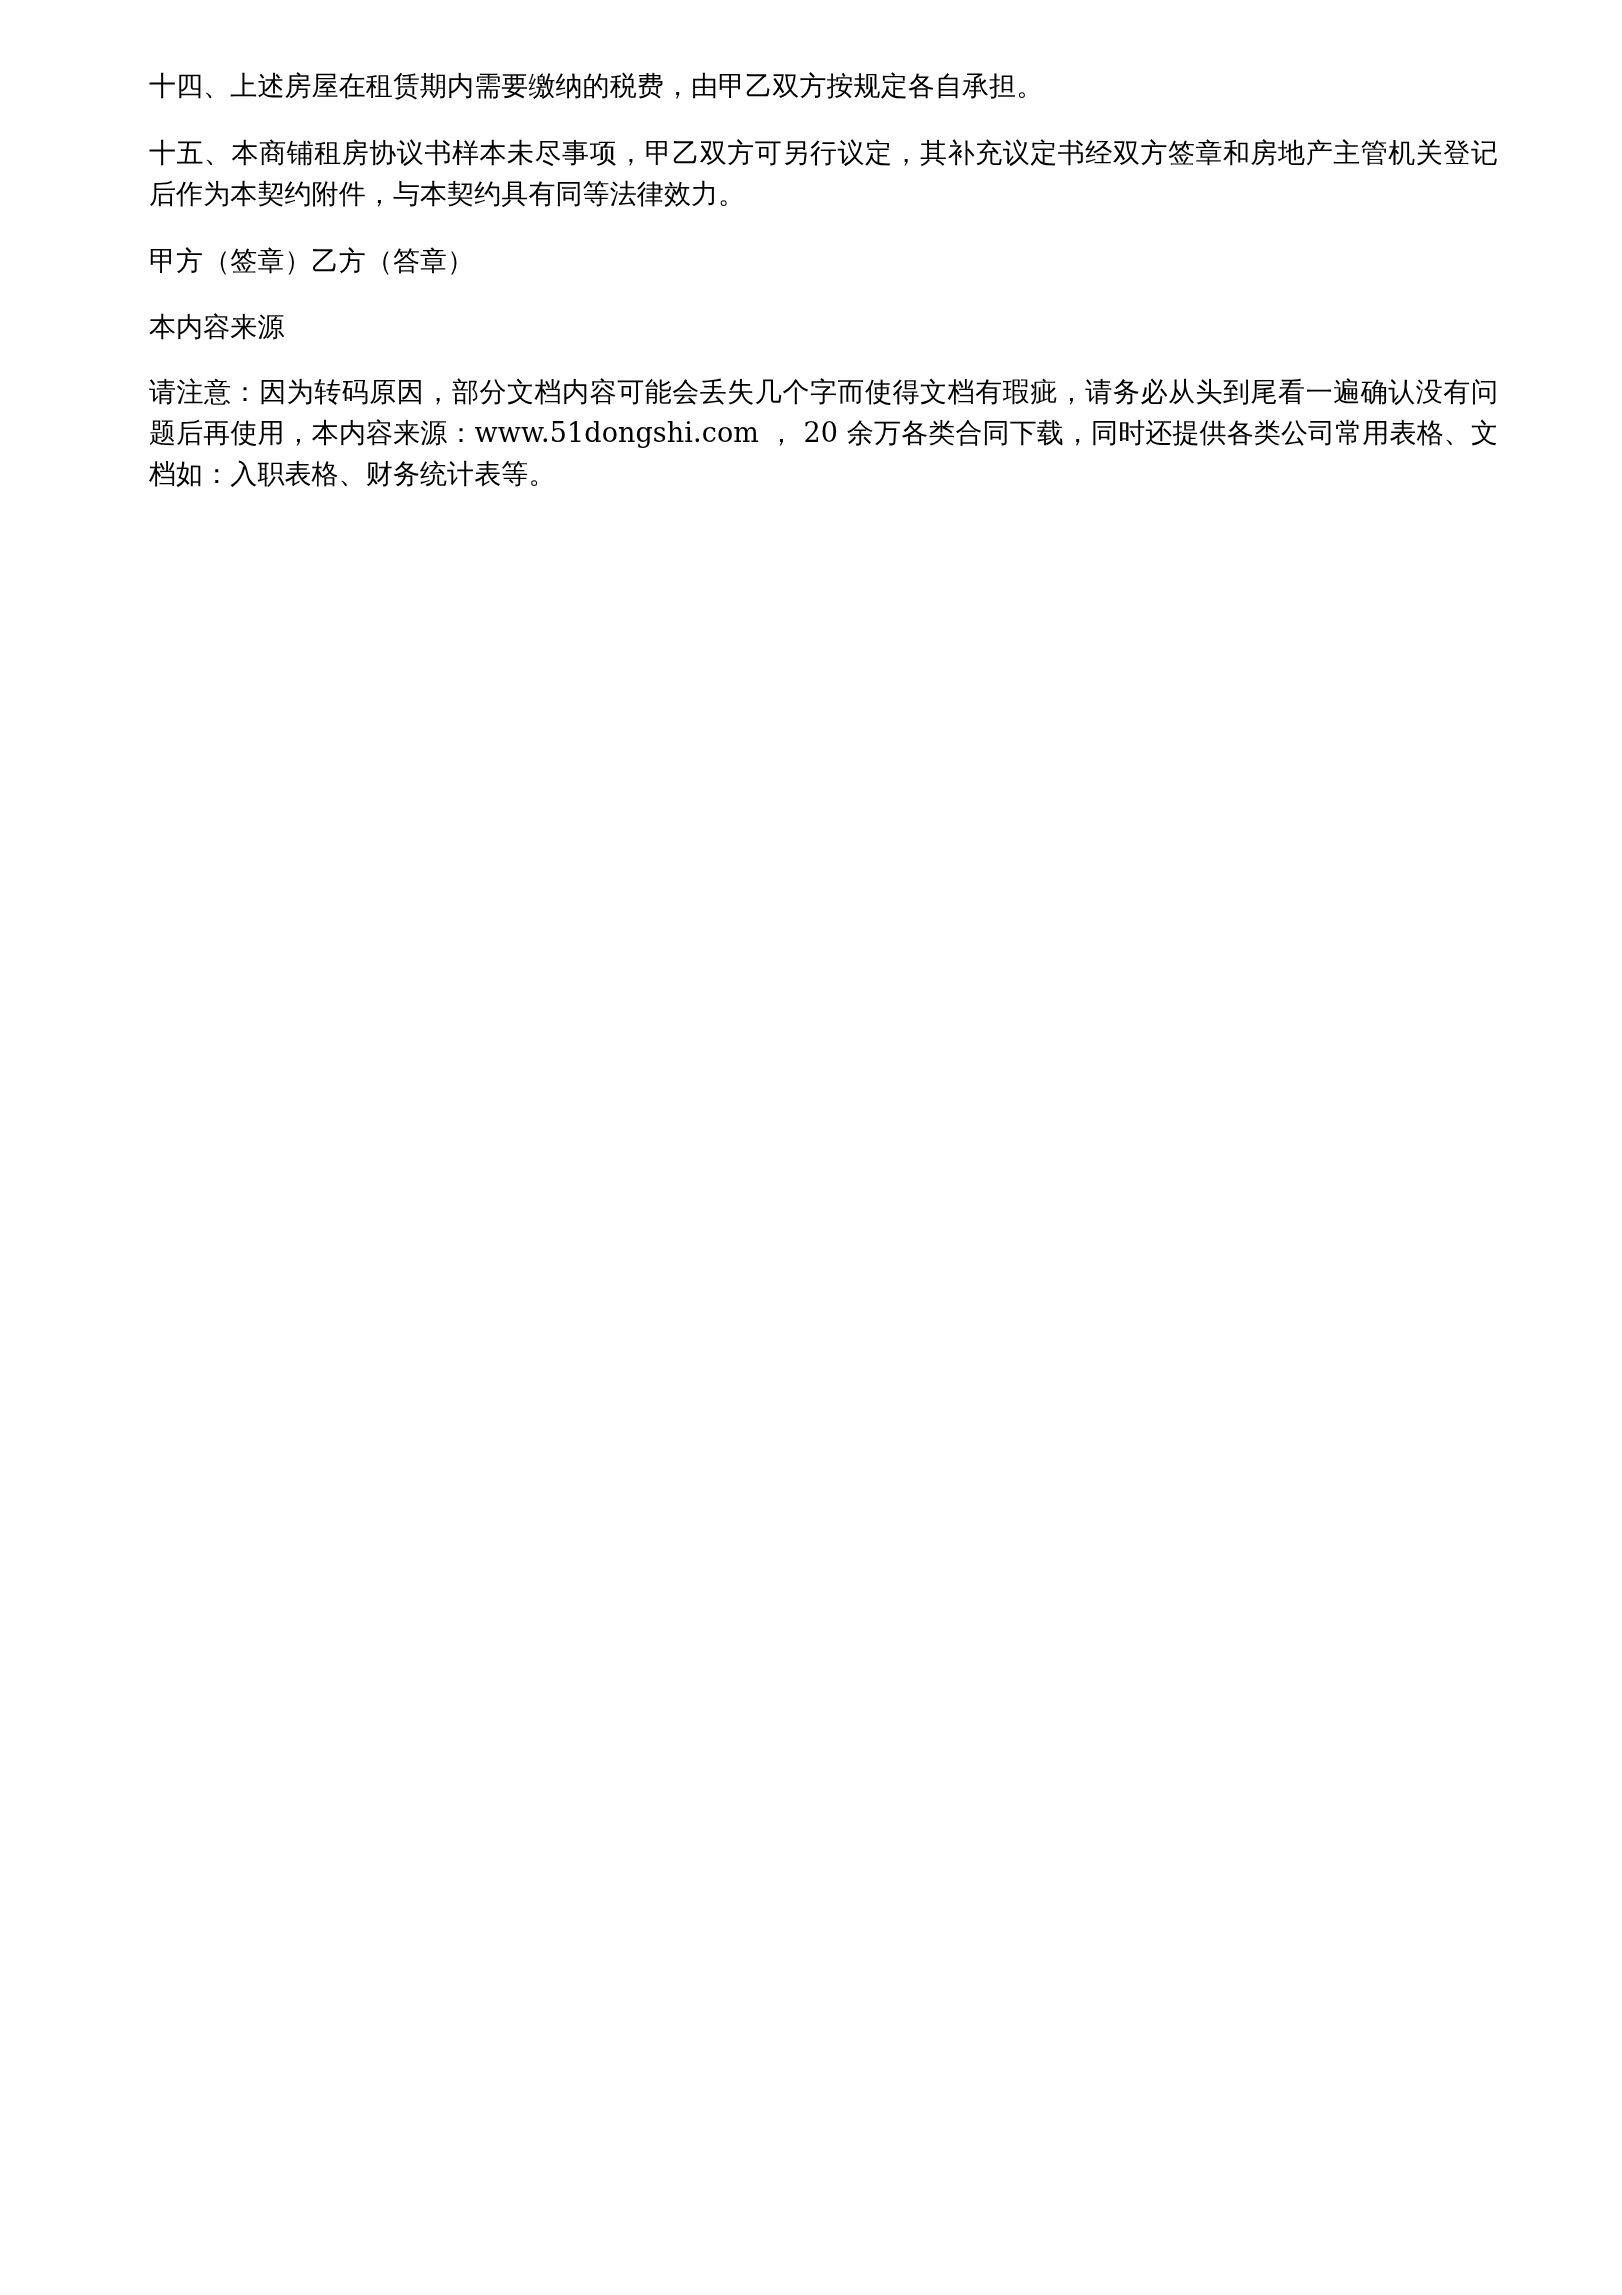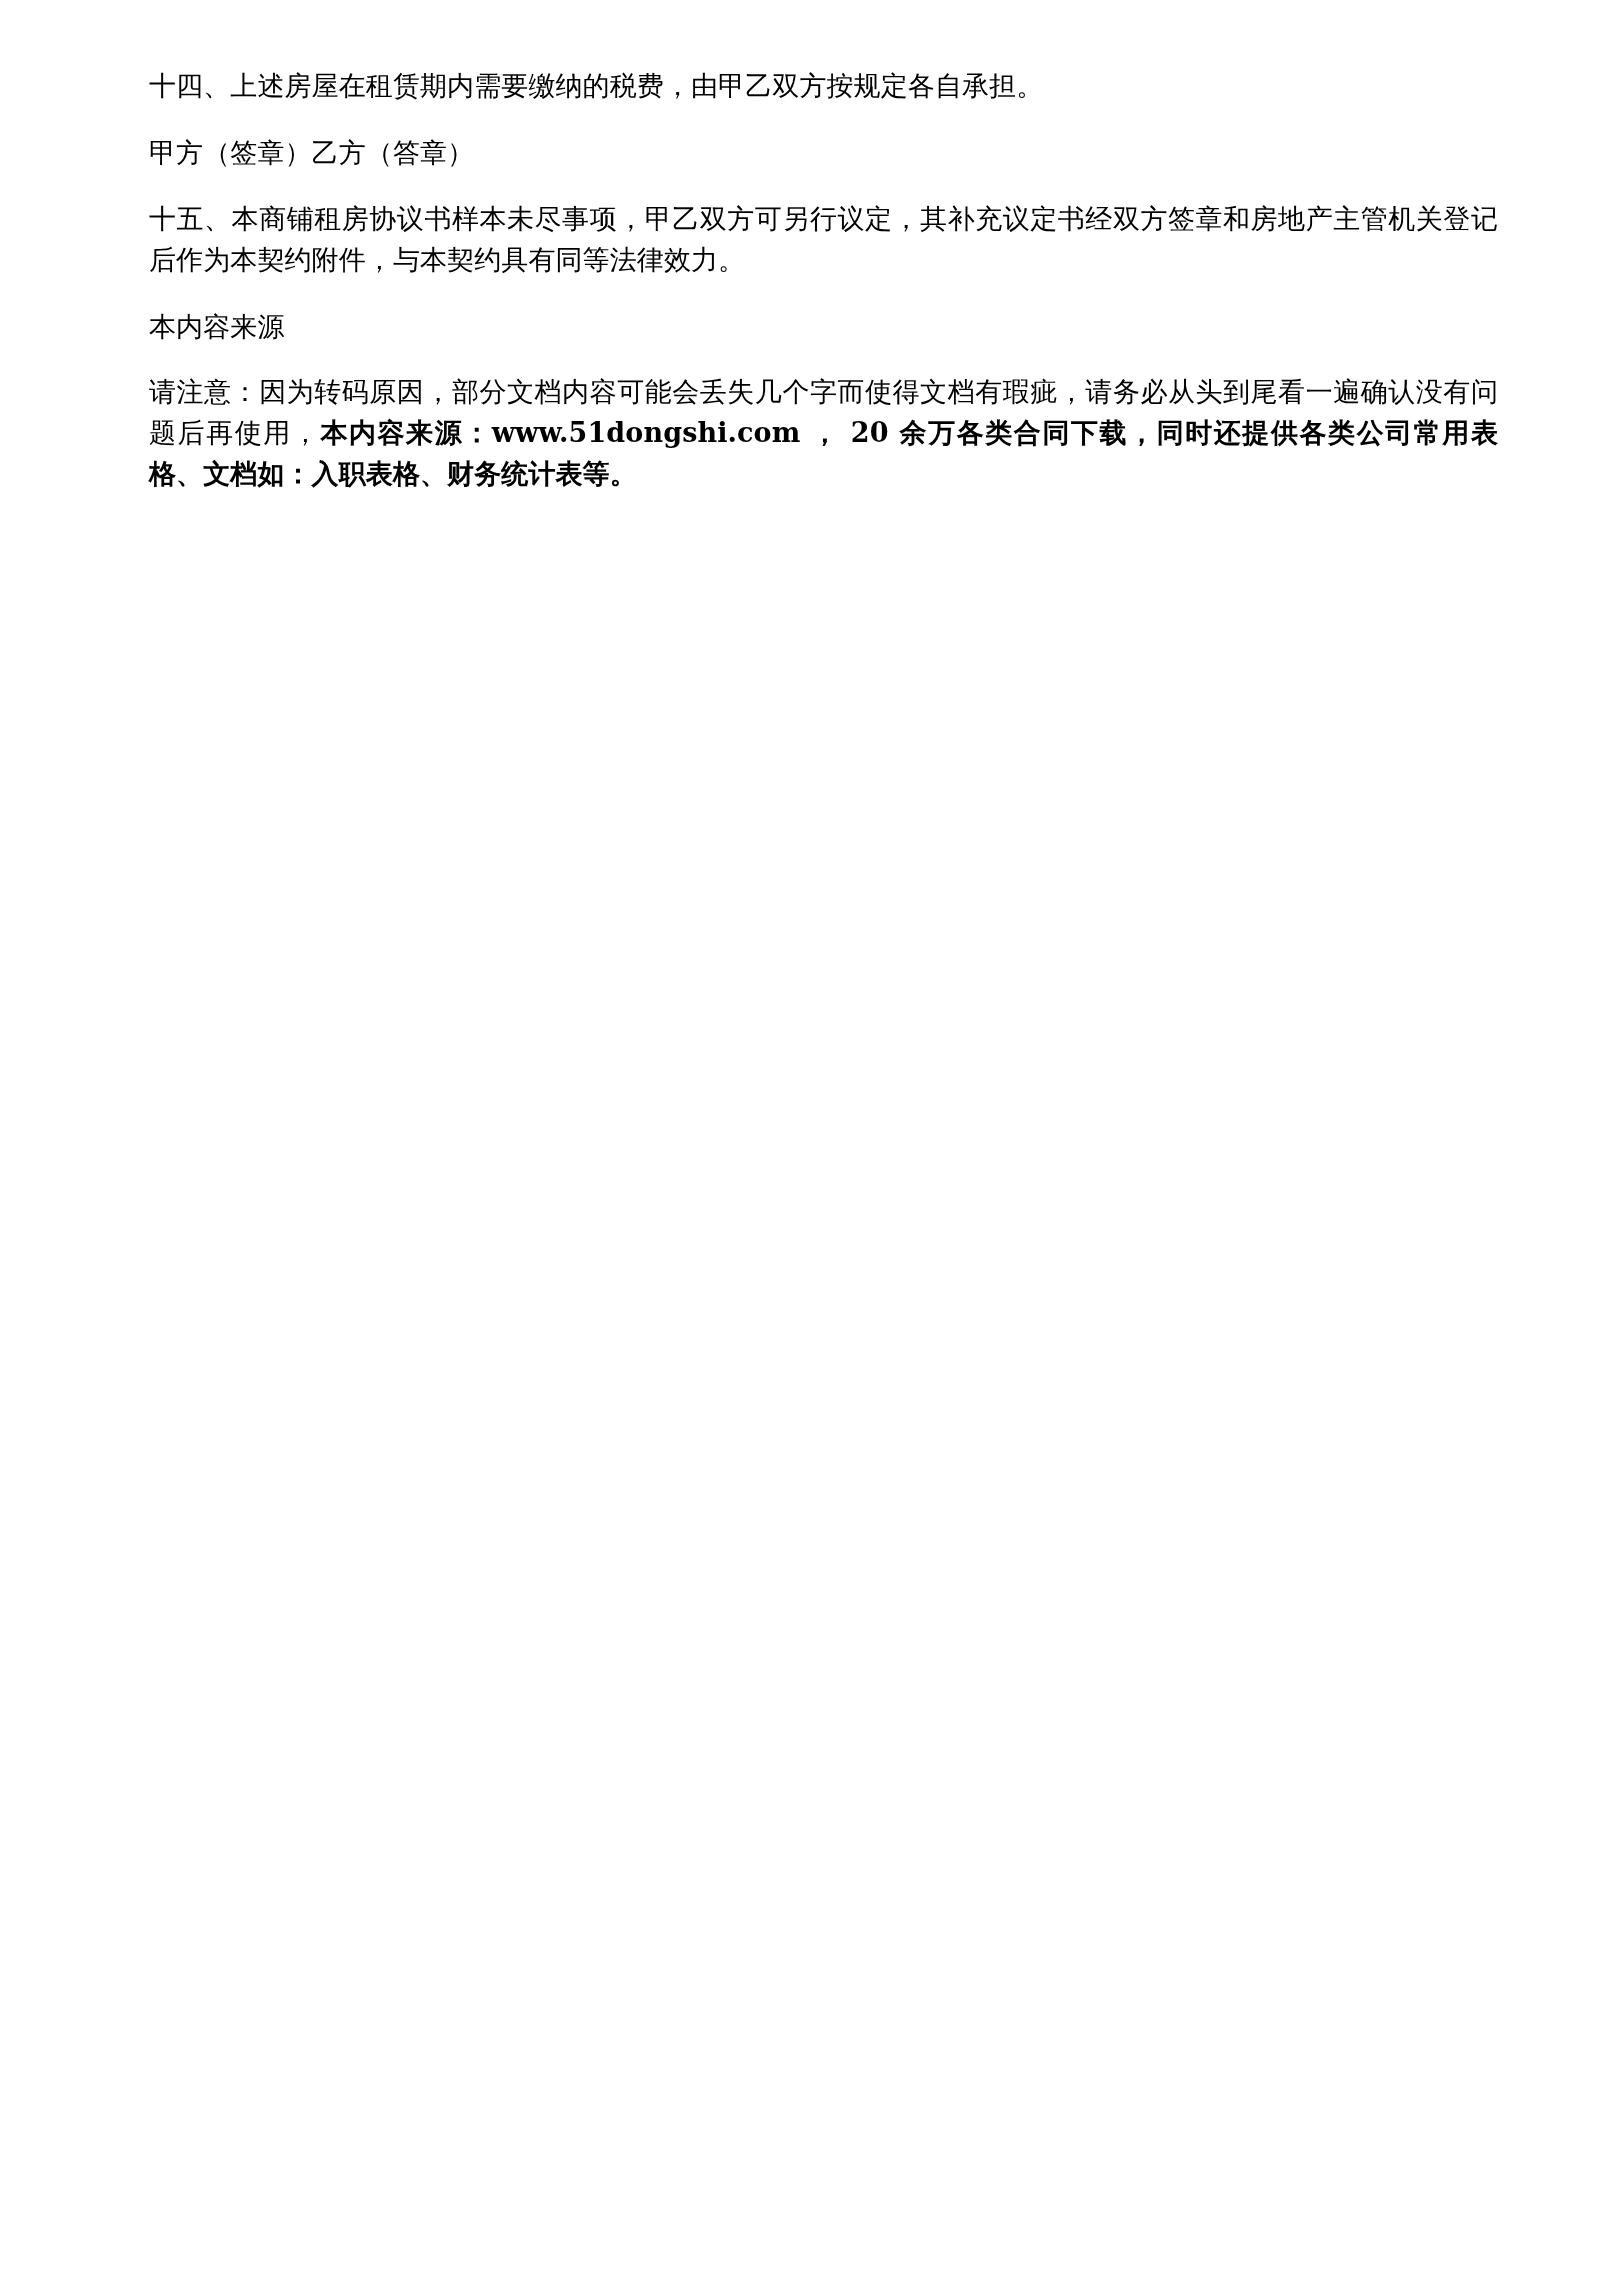--- a/index.html
+++ b/index.html
@@ -32,34 +32,34 @@
     text-justify: inter-ideograph;
     letter-spacing: 0.1px;
   }
   p.tight {
     margin-bottom: 24.5px;
   }
   .notice {
     margin-top: 2.7px;
   }
   .notice b {
-    font-weight: bold;
+    font-weight: normal;
   }
 </style>
 </head>
 <body>
 
 <div class="page">
   <div class="doc-body">
 
     <p class="para">十四、上述房屋在租赁期内需要缴纳的税费，由甲乙双方按规定各自承担。</p>
 
+    <p class="para">十五、本商铺租房协议书样本未尽事项，甲乙双方可另行议定，其补充议定书经双方签章和房地产主管机关登记后作为本契约附件，与本契约具有同等法律效力。</p>
+
     <p class="para tight">甲方（签章）乙方（答章）</p>
-
-    <p class="para">十五、本商铺租房协议书样本未尽事项，甲乙双方可另行议定，其补充议定书经双方签章和房地产主管机关登记后作为本契约附件，与本契约具有同等法律效力。</p>
 
     <p class="para tight">本内容来源</p>
 
 
     <p class="para notice"><span>请注意：因为转码原因，部分文档内容可能会丢失几个字而使得文档有瑕疵，请务必从头到尾看一遍确认没有问题后再使用，</span><b>本内容来源：</b><b>www.51dongshi.com</b><b> ， 20 余万各类合同下载，同时还提供各类公司常用表格、文档如：入职表格、财务统计表等。</b></p>
 
   </div>
 </div>
 
 

